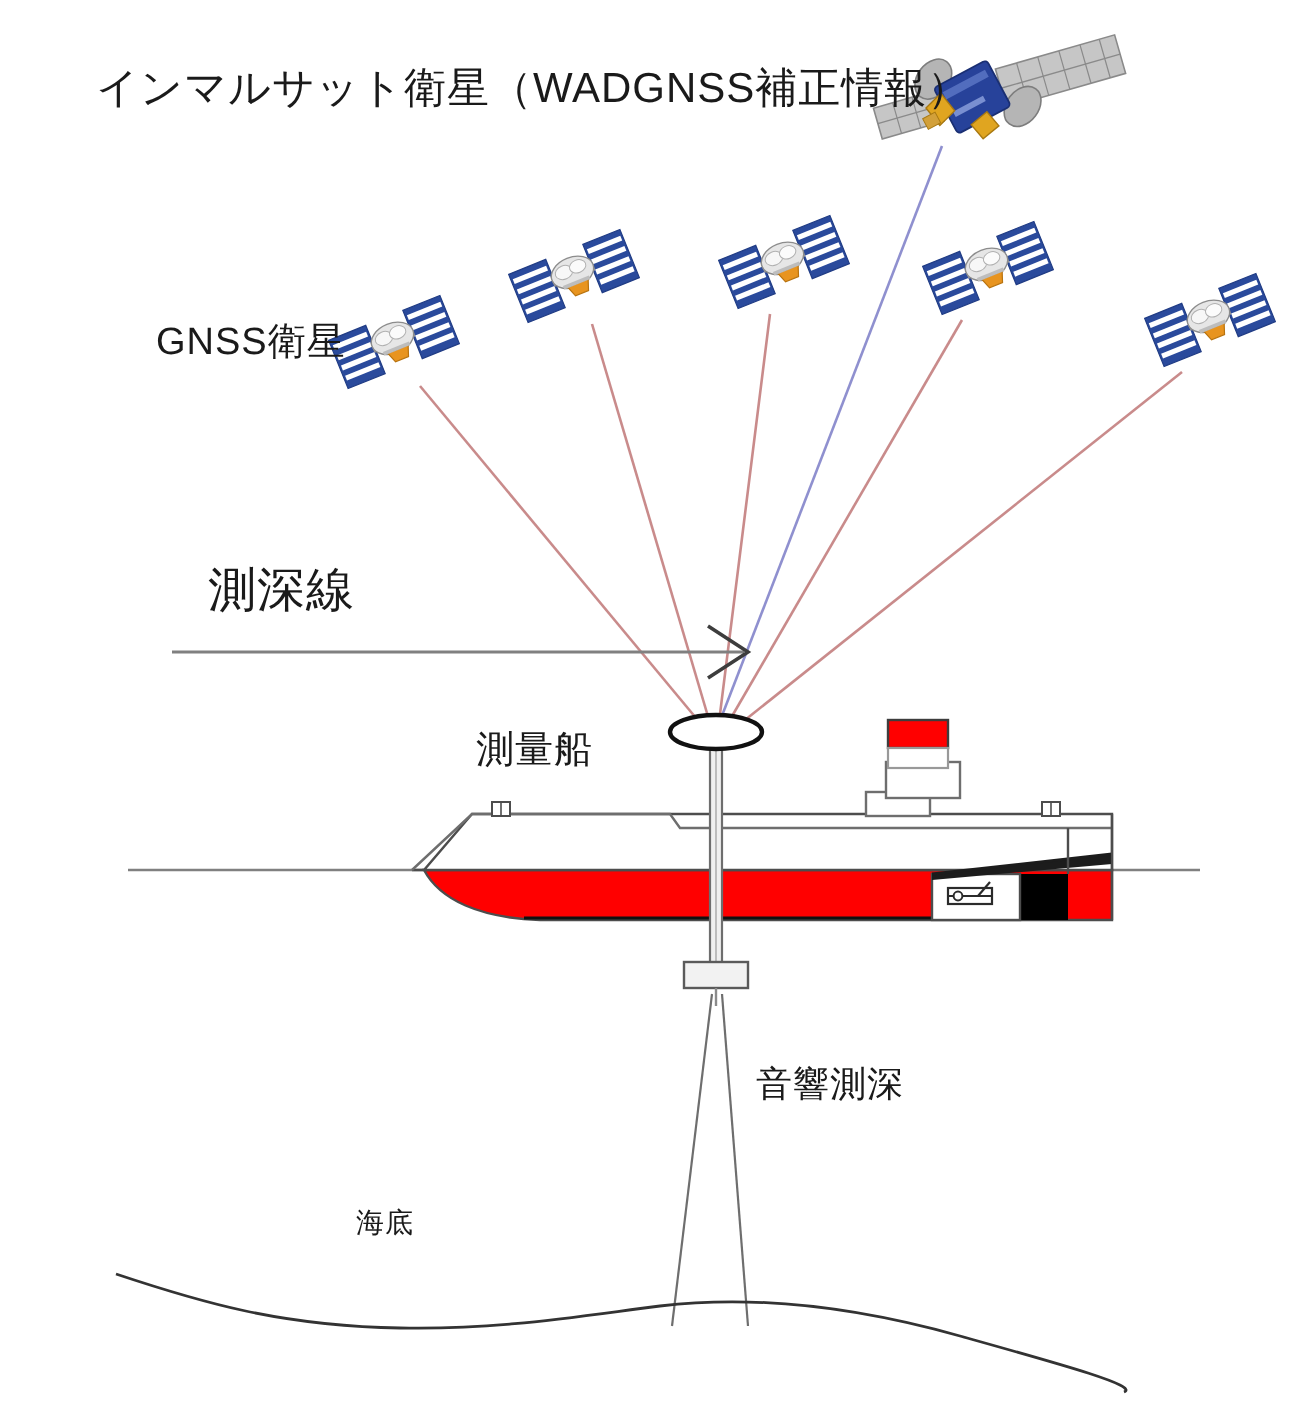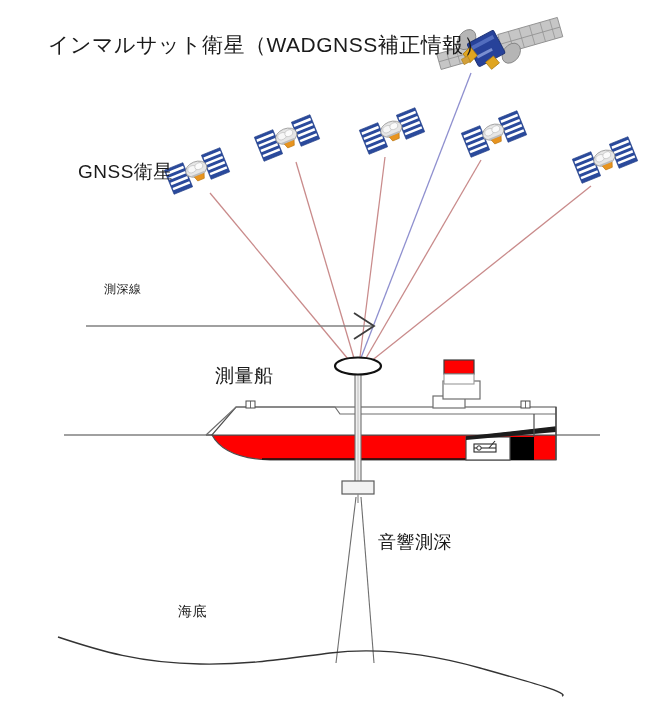--- a/index.html
+++ b/index.html
@@ -42,24 +42,24 @@
   }
   #gnss-label {
     left: 78px;
     top: 150px;
     font-size: 19px;
     margin-top: 12px;
   }
   #sounding-line-label {
     left: 104px;
     top: 283px;
-    font-size: 12px;
+    font-size: 24px;
   }
   #survey-vessel-label {
-    left: 215px;
+    left: 238px;
     top: 366px;
     font-size: 19px;
     font-family: Liberation Serif, serif;
   }
   #echo-sounding-label {
     left: 378px;
     top: 533px;
     font-size: 18px;
   }
   #seafloor-label {

